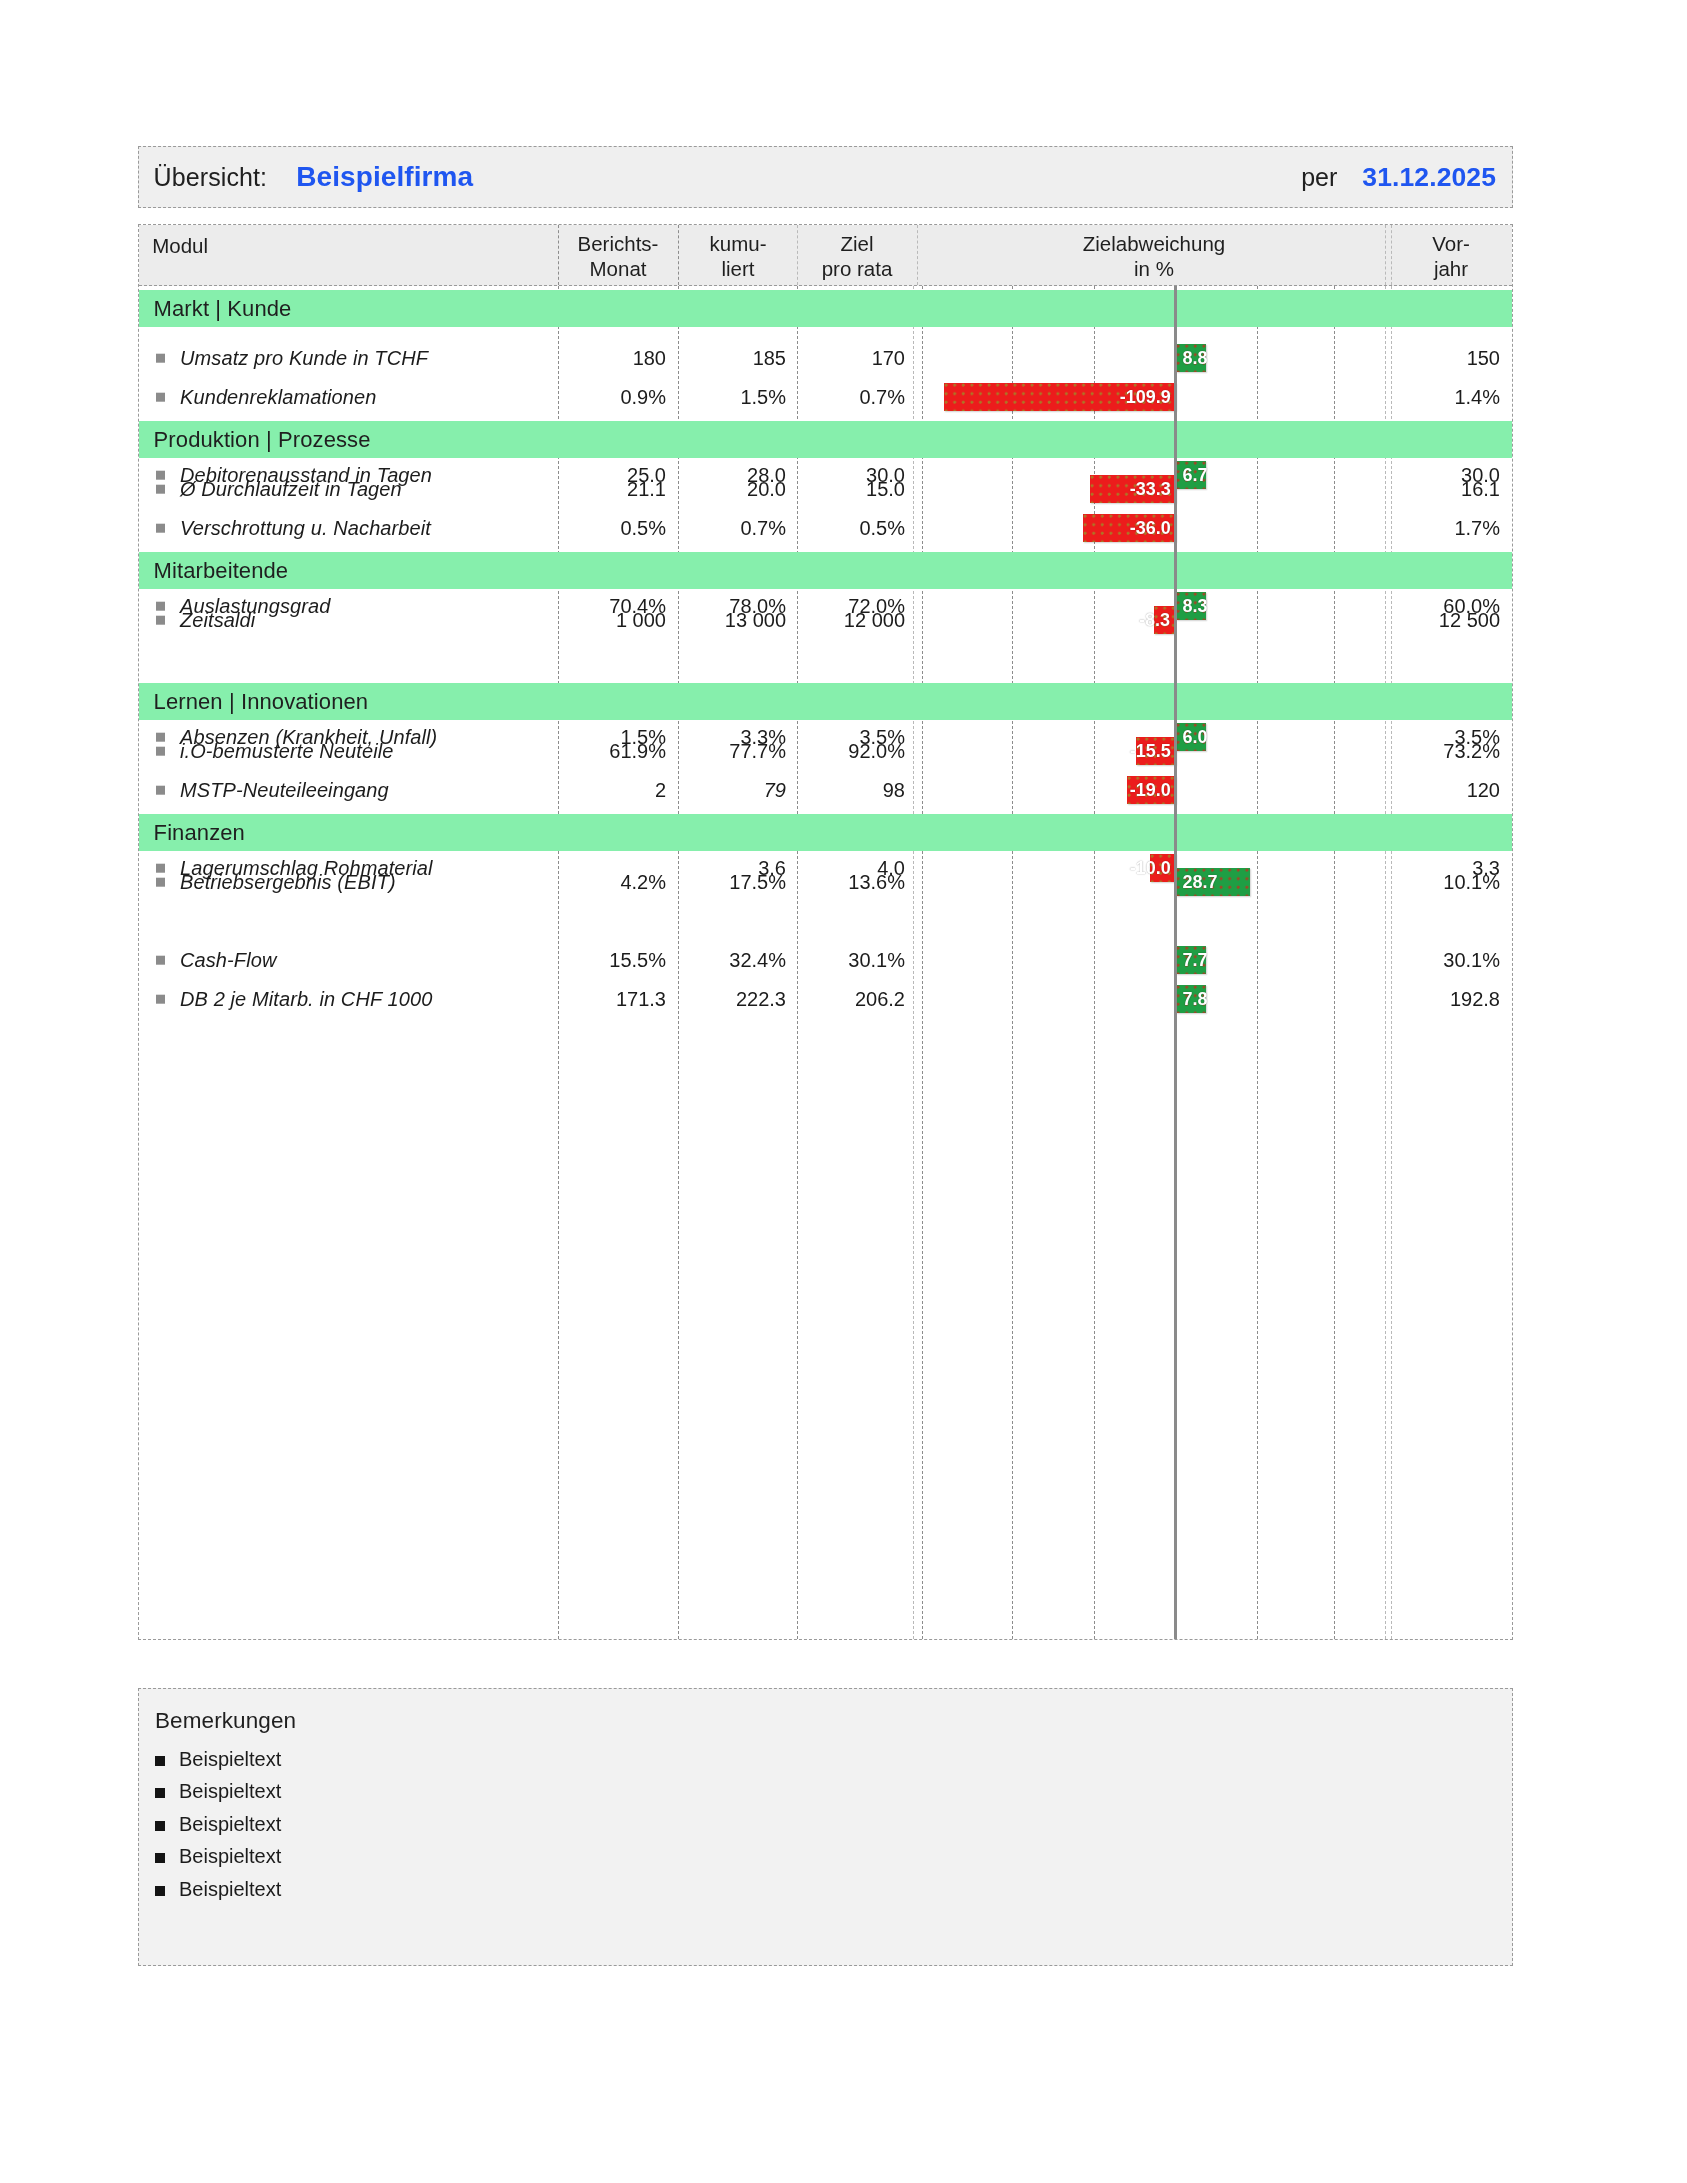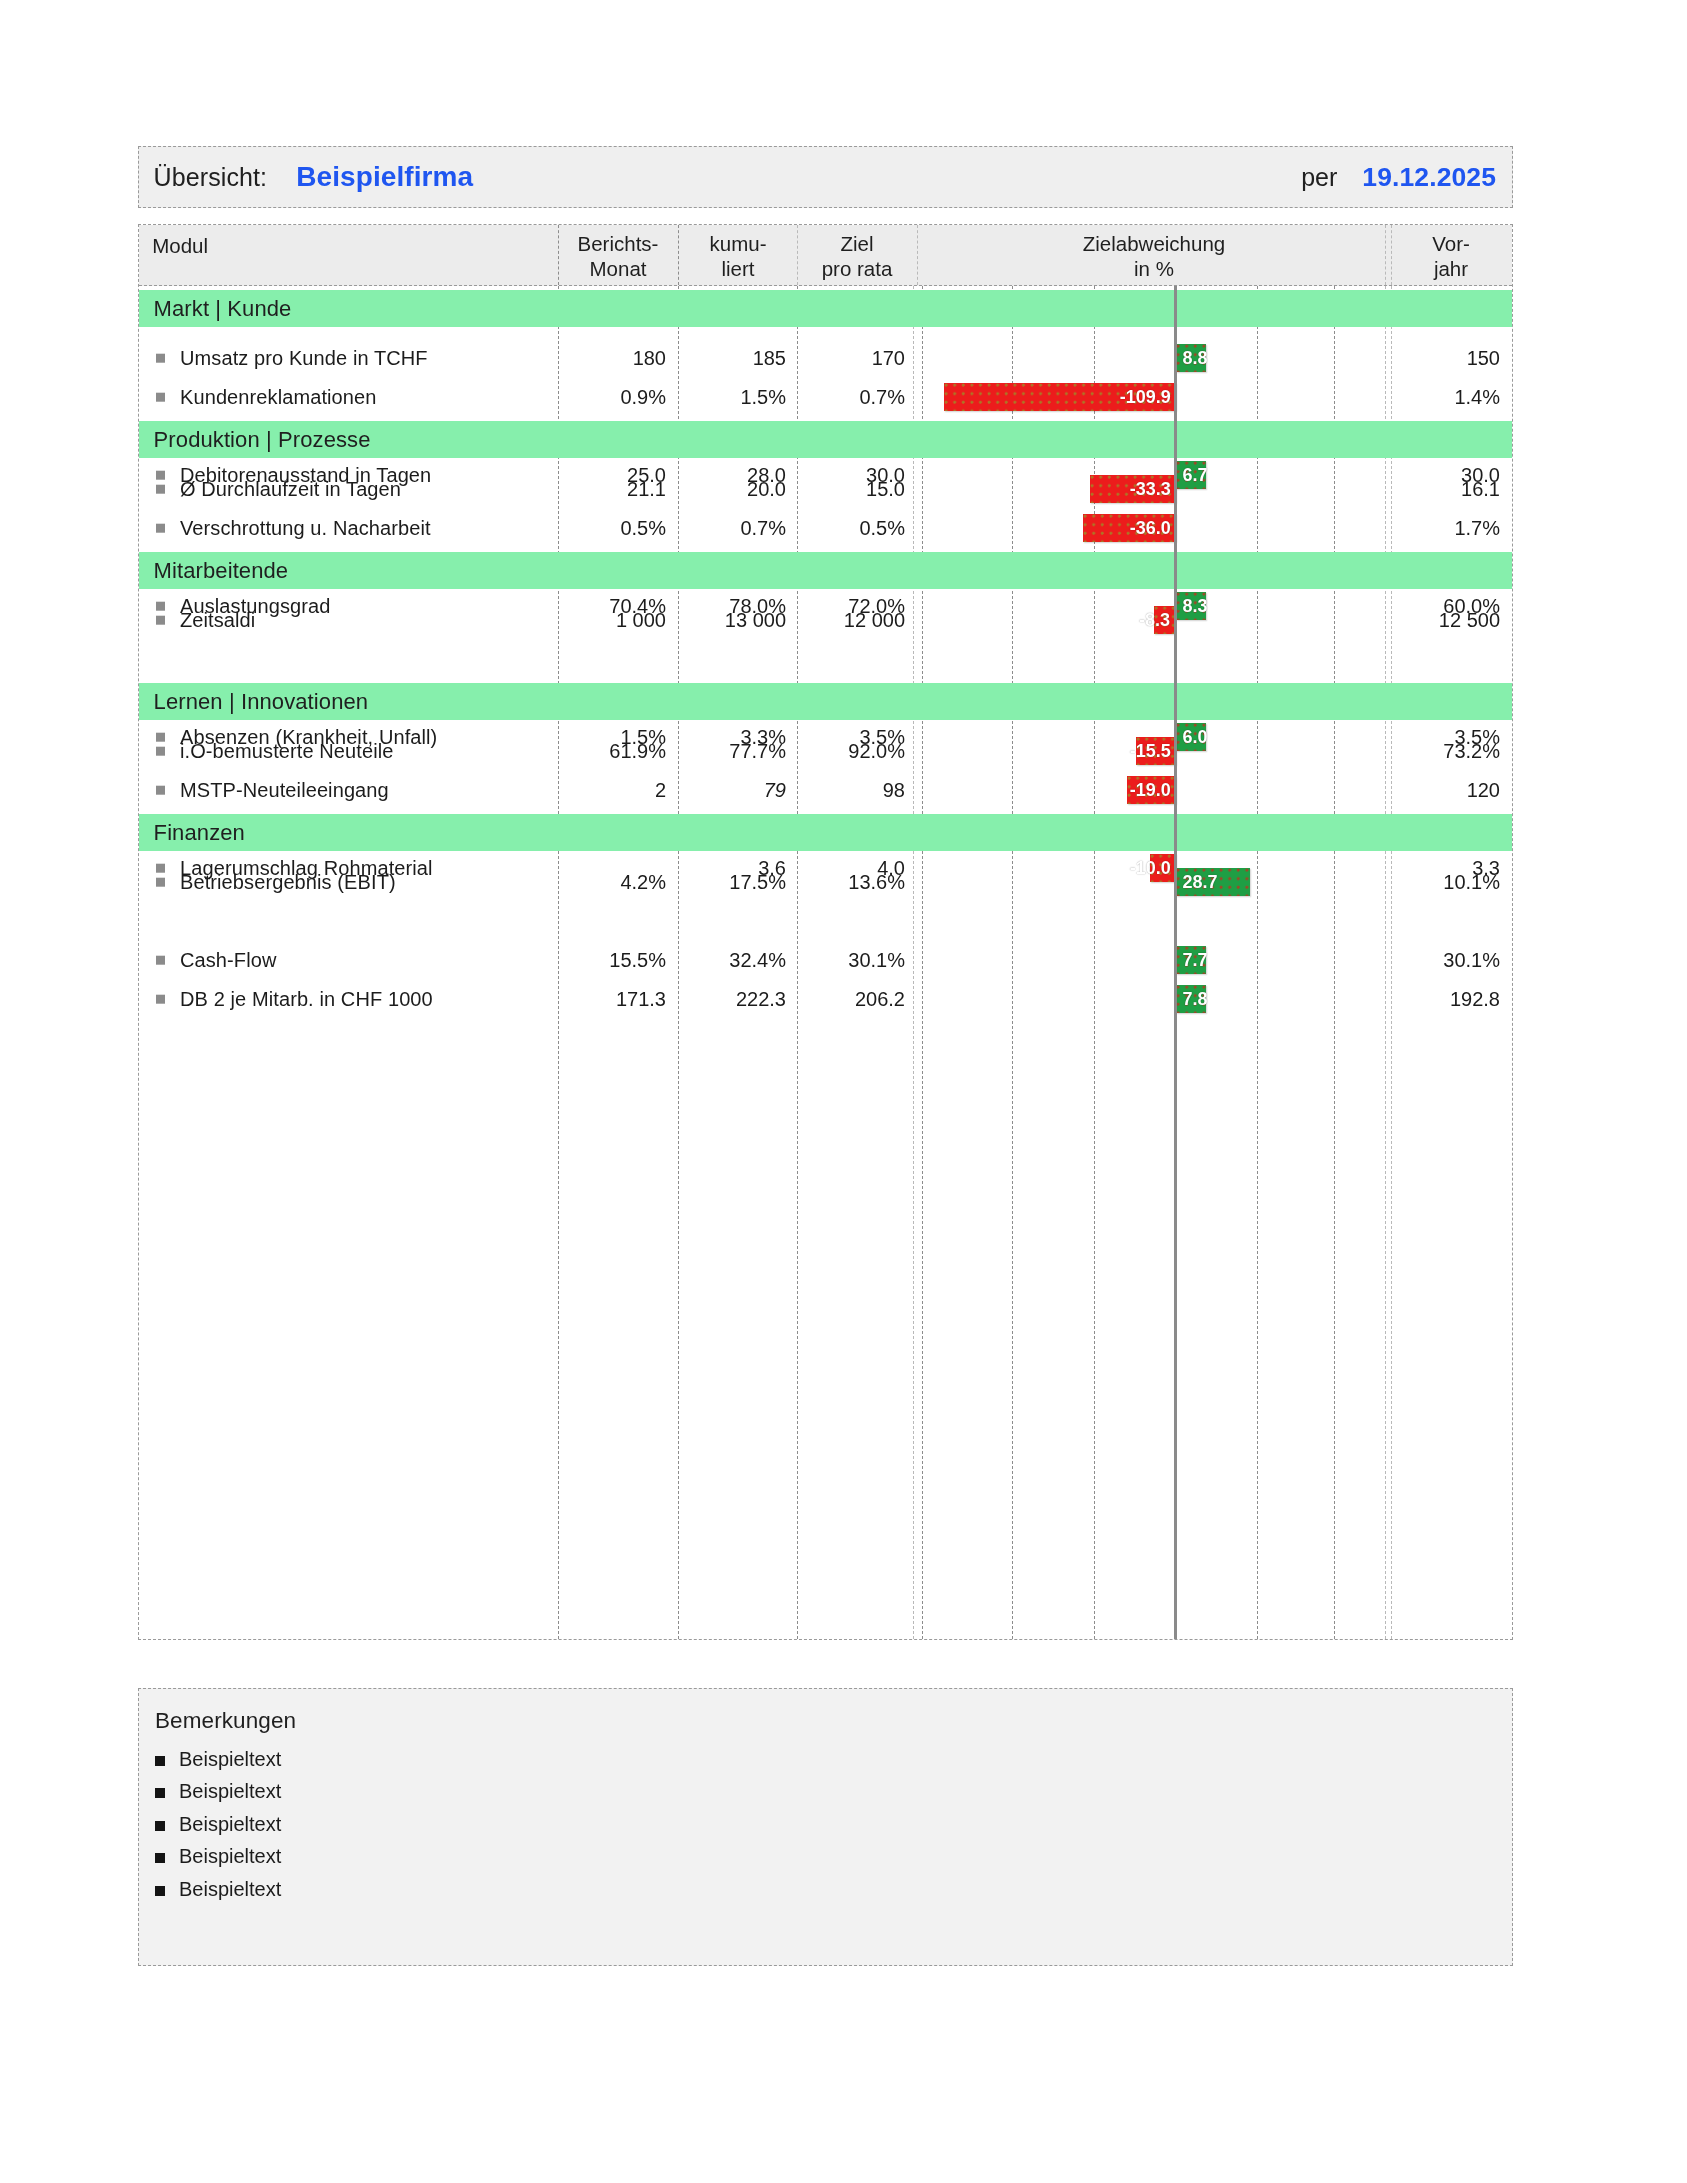--- a/index.html
+++ b/index.html
@@ -64,21 +64,21 @@
     font-size:22px;color:#1f1f1f;letter-spacing:0.1px;white-space:nowrap;
   }
 
   .row{position:absolute;left:0;width:100%;height:36px;}
   .row .bullet{
     position:absolute;left:17px;top:50%;transform:translateY(-50%);
     width:8.6px;height:8.6px;background:#8b8b8b;
   }
   .row .name{
     position:absolute;left:41px;top:50%;transform:translateY(-50%);
-    font-size:20px;color:#1c1c1c;white-space:nowrap;letter-spacing:0.1px;
+    font-size:20px;color:#1c1c1c;white-space:nowrap;letter-spacing:0.1px;font-style:italic;
   }
   .row .num{
     position:absolute;top:50%;transform:translateY(-50%);
     font-size:20px;color:#1c1c1c;text-align:right;white-space:nowrap;
   }
   .zeroline{position:absolute;top:0;bottom:0;width:3.3px;background:#8a8a8a;}
 
   .bar{
     position:absolute;top:50%;transform:translateY(-50%);
     height:28px;box-sizing:border-box;
@@ -119,21 +119,21 @@
 </head>
 <body>
 
 <div class="page">
 
   <div id="header-band" class="framed">
     <span class="lbl">Übersicht:</span>
     <span class="company">Beispielfirma</span>
     <span class="spacer"></span>
     <span class="per">per</span>
-    <span class="date">19.12.2025</span>
+    <span class="date">31.12.2025</span>
   </div>
 
   <div id="table-frame">
 
     <div id="table-head">
       <div class="hc left" style="left:0px;   width:419px;">
         <span>Modul</span>
       </div>
       <div class="hc" style="left:419px; width:120px;">
         <span>Berichts-</span>

